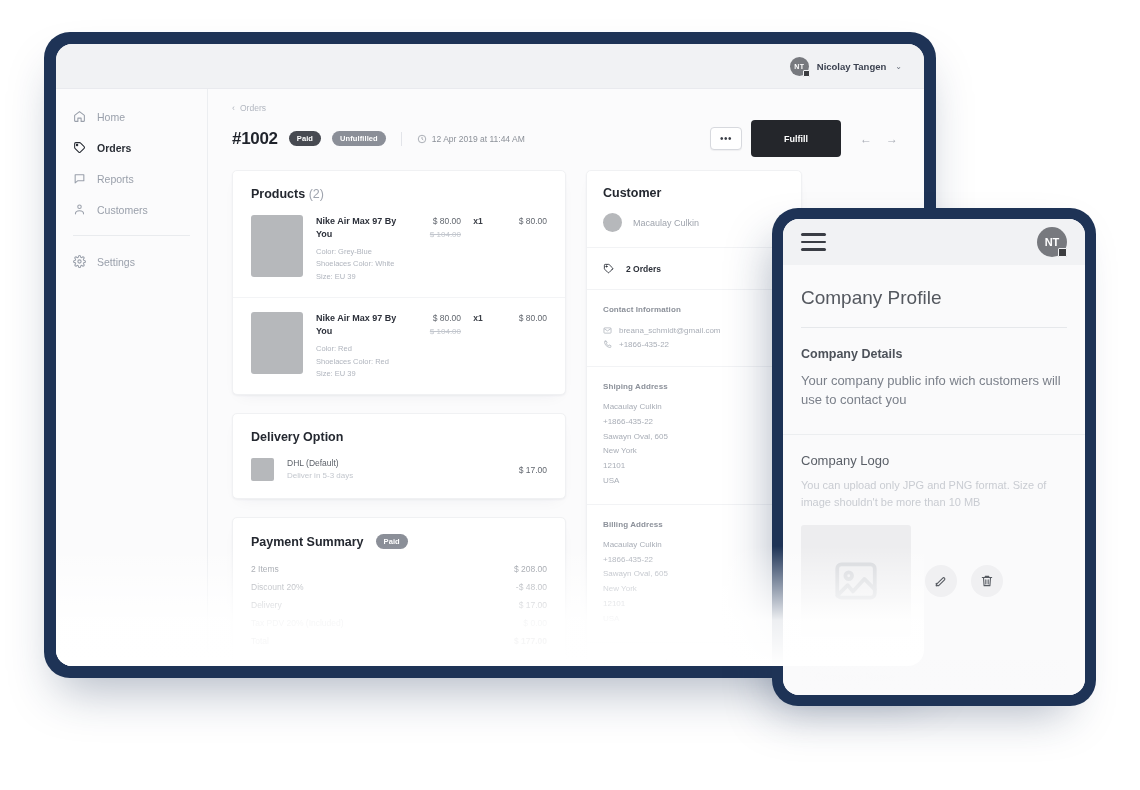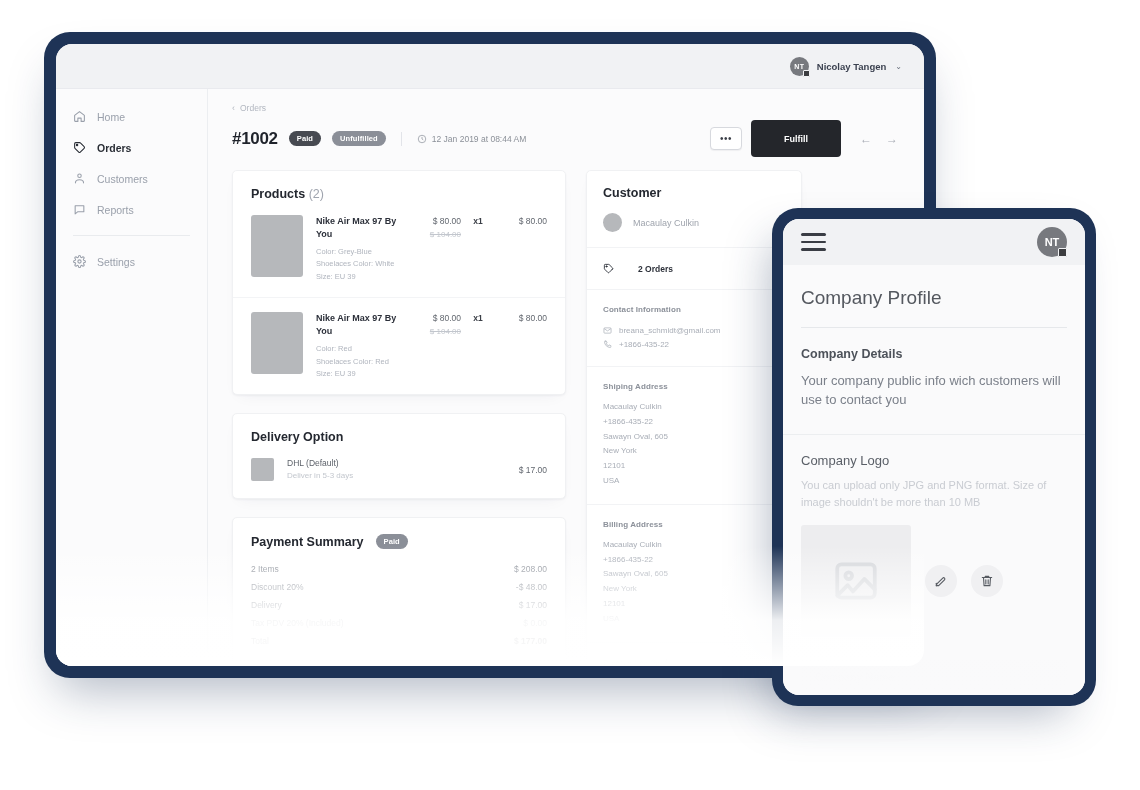--- a/index.html
+++ b/index.html
@@ -135,21 +135,21 @@
   .pay-foot .v{margin-left:auto;color:#636870;}
 
   
   .cust-sec{padding:15px 16px;border-bottom:1px solid #f2f3f5;}
   .cust-sec.last{border-bottom:none;}
   .cust-title{font-size:12.5px;font-weight:bold;color:#242830;margin-bottom:13px;}
   .cust-person{display:flex;align-items:center;gap:11px;cursor:pointer;}
   .cust-dot{width:19px;height:19px;border-radius:50%;background:#b6b8bb;flex:0 0 19px;}
   .cust-name{font-size:9px;color:#9fa4ad;}
   .cust-arrow{margin-left:auto;color:#b9bdc4;font-size:9px;}
-  .orders-line{display:flex;align-items:center;gap:24px;font-size:8.5px;font-weight:bold;color:#2d313a;}
+  .orders-line{display:flex;align-items:center;gap:12px;font-size:8.5px;font-weight:bold;color:#2d313a;}
   .orders-line svg{width:11px;height:11px;}
   .sec-h{font-size:8px;font-weight:bold;color:#8c919a;margin-bottom:9px;letter-spacing:.1px;}
   .contact-line{display:flex;align-items:center;gap:7px;font-size:8px;color:#a9aeb7;padding:2.5px 0;}
   .contact-line svg{width:9px;height:9px;flex:0 0 9px;}
   .addr-line{font-size:8px;color:#a9aeb7;line-height:1.85;}
   .pay-method-h{font-size:8.5px;color:#a9aeb7;margin-bottom:12px;}
   .card-line{display:flex;align-items:center;gap:8px;opacity:.38;}
   .card-num{font-size:8px;color:#9aa0aa;letter-spacing:.4px;}
 
   
@@ -238,33 +238,33 @@
               <svg viewBox="0 0 24 24" fill="none" stroke="#2a2e36" stroke-width="2" stroke-linecap="round" stroke-linejoin="round">
                   <path d="M20.6 13.4l-7.2 7.2a2 2 0 0 1-2.8 0l-7-7A2 2 0 0 1 3 12.2V5a2 2 0 0 1 2-2h7.2a2 2 0 0 1 1.4.6l7 7a2 2 0 0 1 0 2.8z"></path>
                   <circle cx="7.5" cy="7.5" r="1.3" fill="#2a2e36"></circle>
                 </svg>
             </span>
             <span>Orders</span>
           </div>
           <div class="nav-item">
             <span class="ic">
               <svg viewBox="0 0 24 24" fill="none" stroke="#9aa0ab" stroke-width="2" stroke-linecap="round" stroke-linejoin="round">
+                  <path d="M4 5h16v11H9l-5 4z"></path>
+                </svg>
+            </span>
+            <span>Reports</span>
+          </div>
+          <div class="nav-item">
+            <span class="ic">
+              <svg viewBox="0 0 24 24" fill="none" stroke="#9aa0ab" stroke-width="2" stroke-linecap="round" stroke-linejoin="round">
                   <circle cx="12" cy="7" r="3.2"></circle>
                   <path d="M4.5 20c0-3.6 3.4-5.6 7.5-5.6s7.5 2 7.5 5.6"></path>
                 </svg>
             </span>
             <span>Customers</span>
-          </div>
-          <div class="nav-item">
-            <span class="ic">
-              <svg viewBox="0 0 24 24" fill="none" stroke="#9aa0ab" stroke-width="2" stroke-linecap="round" stroke-linejoin="round">
-                  <path d="M4 5h16v11H9l-5 4z"></path>
-                </svg>
-            </span>
-            <span>Reports</span>
           </div>
           <div class="nav-sep"></div>
           <div class="nav-item">
             <span class="ic">
               <svg viewBox="0 0 24 24" fill="none" stroke="#9aa0ab" stroke-width="2" stroke-linecap="round" stroke-linejoin="round">
                   <circle cx="12" cy="12" r="3"></circle>
                   <path d="M19.4 15a1.6 1.6 0 0 0 .3 1.8l.1.1a2 2 0 1 1-2.8 2.8l-.1-.1a1.6 1.6 0 0 0-1.8-.3 1.6 1.6 0 0 0-1 1.5V21a2 2 0 1 1-4 0v-.1A1.6 1.6 0 0 0 9 19.4a1.6 1.6 0 0 0-1.8.3l-.1.1a2 2 0 1 1-2.8-2.8l.1-.1a1.6 1.6 0 0 0 .3-1.8 1.6 1.6 0 0 0-1.5-1H3a2 2 0 1 1 0-4h.1A1.6 1.6 0 0 0 4.6 9a1.6 1.6 0 0 0-.3-1.8l-.1-.1a2 2 0 1 1 2.8-2.8l.1.1A1.6 1.6 0 0 0 9 4.6 1.6 1.6 0 0 0 10 3.1V3a2 2 0 1 1 4 0v.1a1.6 1.6 0 0 0 1 1.5 1.6 1.6 0 0 0 1.8-.3l.1-.1a2 2 0 1 1 2.8 2.8l-.1.1a1.6 1.6 0 0 0-.3 1.8V9a1.6 1.6 0 0 0 1.5 1H21a2 2 0 1 1 0 4h-.1a1.6 1.6 0 0 0-1.5 1z"></path>
                 </svg>
             </span>
             <span>Settings</span>
@@ -281,21 +281,21 @@
           <div class="order-head">
             <span class="order-no">#1002</span>
             <span class="badge dark">Paid</span>
             <span class="badge gray">Unfulfilled</span>
             <span class="vbar"></span>
             <span class="order-date">
               <svg viewBox="0 0 24 24" fill="none" stroke="#9ba0a8" stroke-width="2">
                   <circle cx="12" cy="12" r="9"></circle>
                   <path d="M12 7v5l3 2"></path>
                 </svg>
-              <span>12 Jan 2019 at 08:44 AM</span>
+              <span>12 Apr 2019 at 11:44 AM</span>
             </span>
             <span class="head-actions">
               <span class="btn-dots">
                 <span>•••</span>
               </span>
               <span class="btn-fulfill">Fulfill</span>
               <span class="arrows">
                 <span class="arrow">←</span>
                 <span class="arrow">→</span>
               </span>

